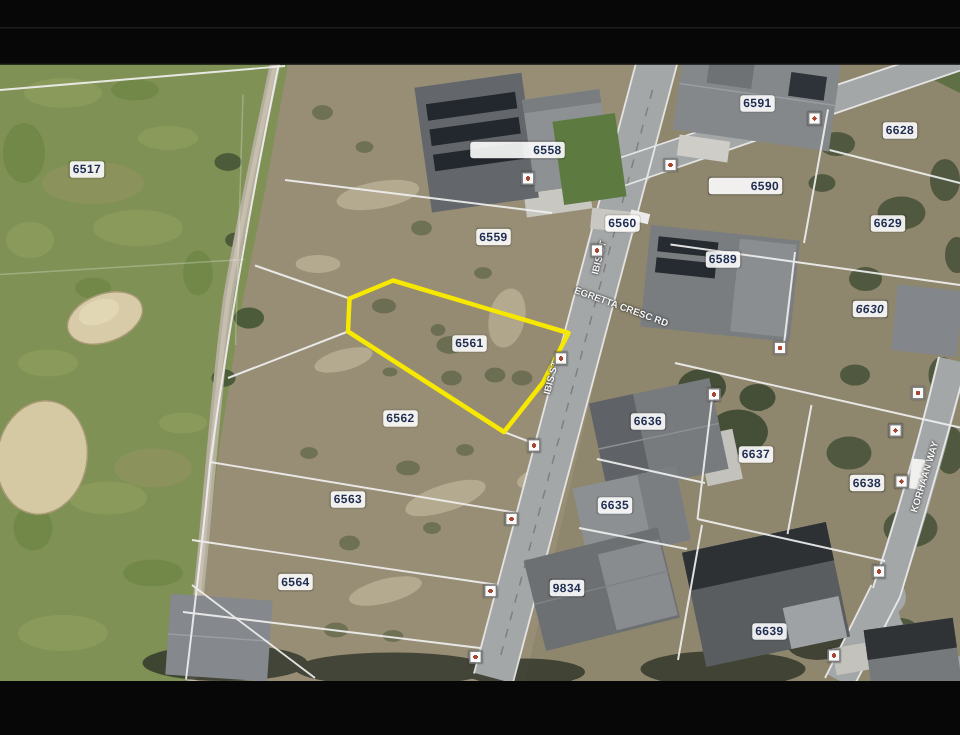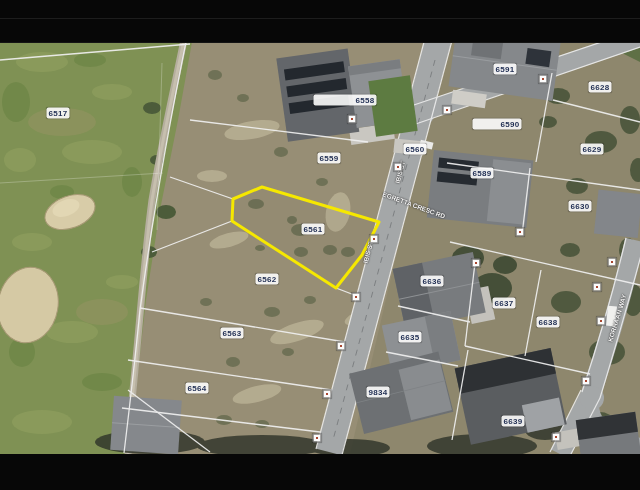--- a/index.html
+++ b/index.html
@@ -272,26 +272,26 @@
       <div class="parcel-chip" style="left: 415px; top: 149px;">6560</div>
       <div class="parcel-chip" style="left: 313px; top: 229px;">6561</div>
       <div class="parcel-chip" style="left: 267px; top: 279px; text-align: center;">6562</div>
       <div class="parcel-chip" style="left: 232px; top: 333px;">6563</div>
       <div class="parcel-chip" style="left: 197px; top: 388px;">6564</div>
       <div class="parcel-chip" style="left: 482px; top: 173px;">6589</div>
       <div class="parcel-chip" style="left: 497px; top: 124px; padding-left: 28px;">6590</div>
       <div class="parcel-chip" style="left: 505px; top: 69px;">6591</div>
       <div class="parcel-chip" style="left: 600px; top: 87px;">6628</div>
       <div class="parcel-chip" style="left: 592px; top: 149px;">6629</div>
-      <div class="parcel-chip" style="left: 580px; top: 206px;">6630</div>
+      <div class="parcel-chip" style="left: 580px; top: 206px; font-style: italic;">6630</div>
       <div class="parcel-chip" style="left: 378px; top: 392px;">9834</div>
       <div class="parcel-chip" style="left: 410px; top: 337px;">6635</div>
       <div class="parcel-chip" style="left: 432px; top: 281px;">6636</div>
       <div class="parcel-chip" style="left: 504px; top: 303px;">6637</div>
-      <div class="parcel-chip" style="left: 548px; top: 322px;">6638</div>
+      <div class="parcel-chip" style="left: 578px; top: 322px;">6638</div>
       <div class="parcel-chip" style="left: 513px; top: 383px; margin-top: 38px;">6639</div>
       <div class="street-label" style="left: 414px; top: 205px; transform: translate(-50%, -50%) rotate(20deg);">EGRETTA CRESC RD</div>
       <div class="street-label" style="left: 400px; top: 172px; transform: translate(-50%, -50%) rotate(-75deg);">IBIS ST</div>
       <div class="street-label" style="left: 368px; top: 252px; transform: translate(-50%, -50%) rotate(-75deg);">IBIS ST</div>
       <div class="street-label" style="left: 617px; top: 318px; transform: translate(-50%, -50%) rotate(-73deg);">KORHAAN WAY</div>
       <div class="road-marker" style="left: 352px; top: 119px;"></div>
       <div class="road-marker" style="left: 398px; top: 167px;"></div>
       <div class="road-marker" style="left: 374px; top: 239px;"></div>
       <div class="road-marker" style="left: 356px; top: 297px;"></div>
       <div class="road-marker" style="left: 341px; top: 346px;"></div>

